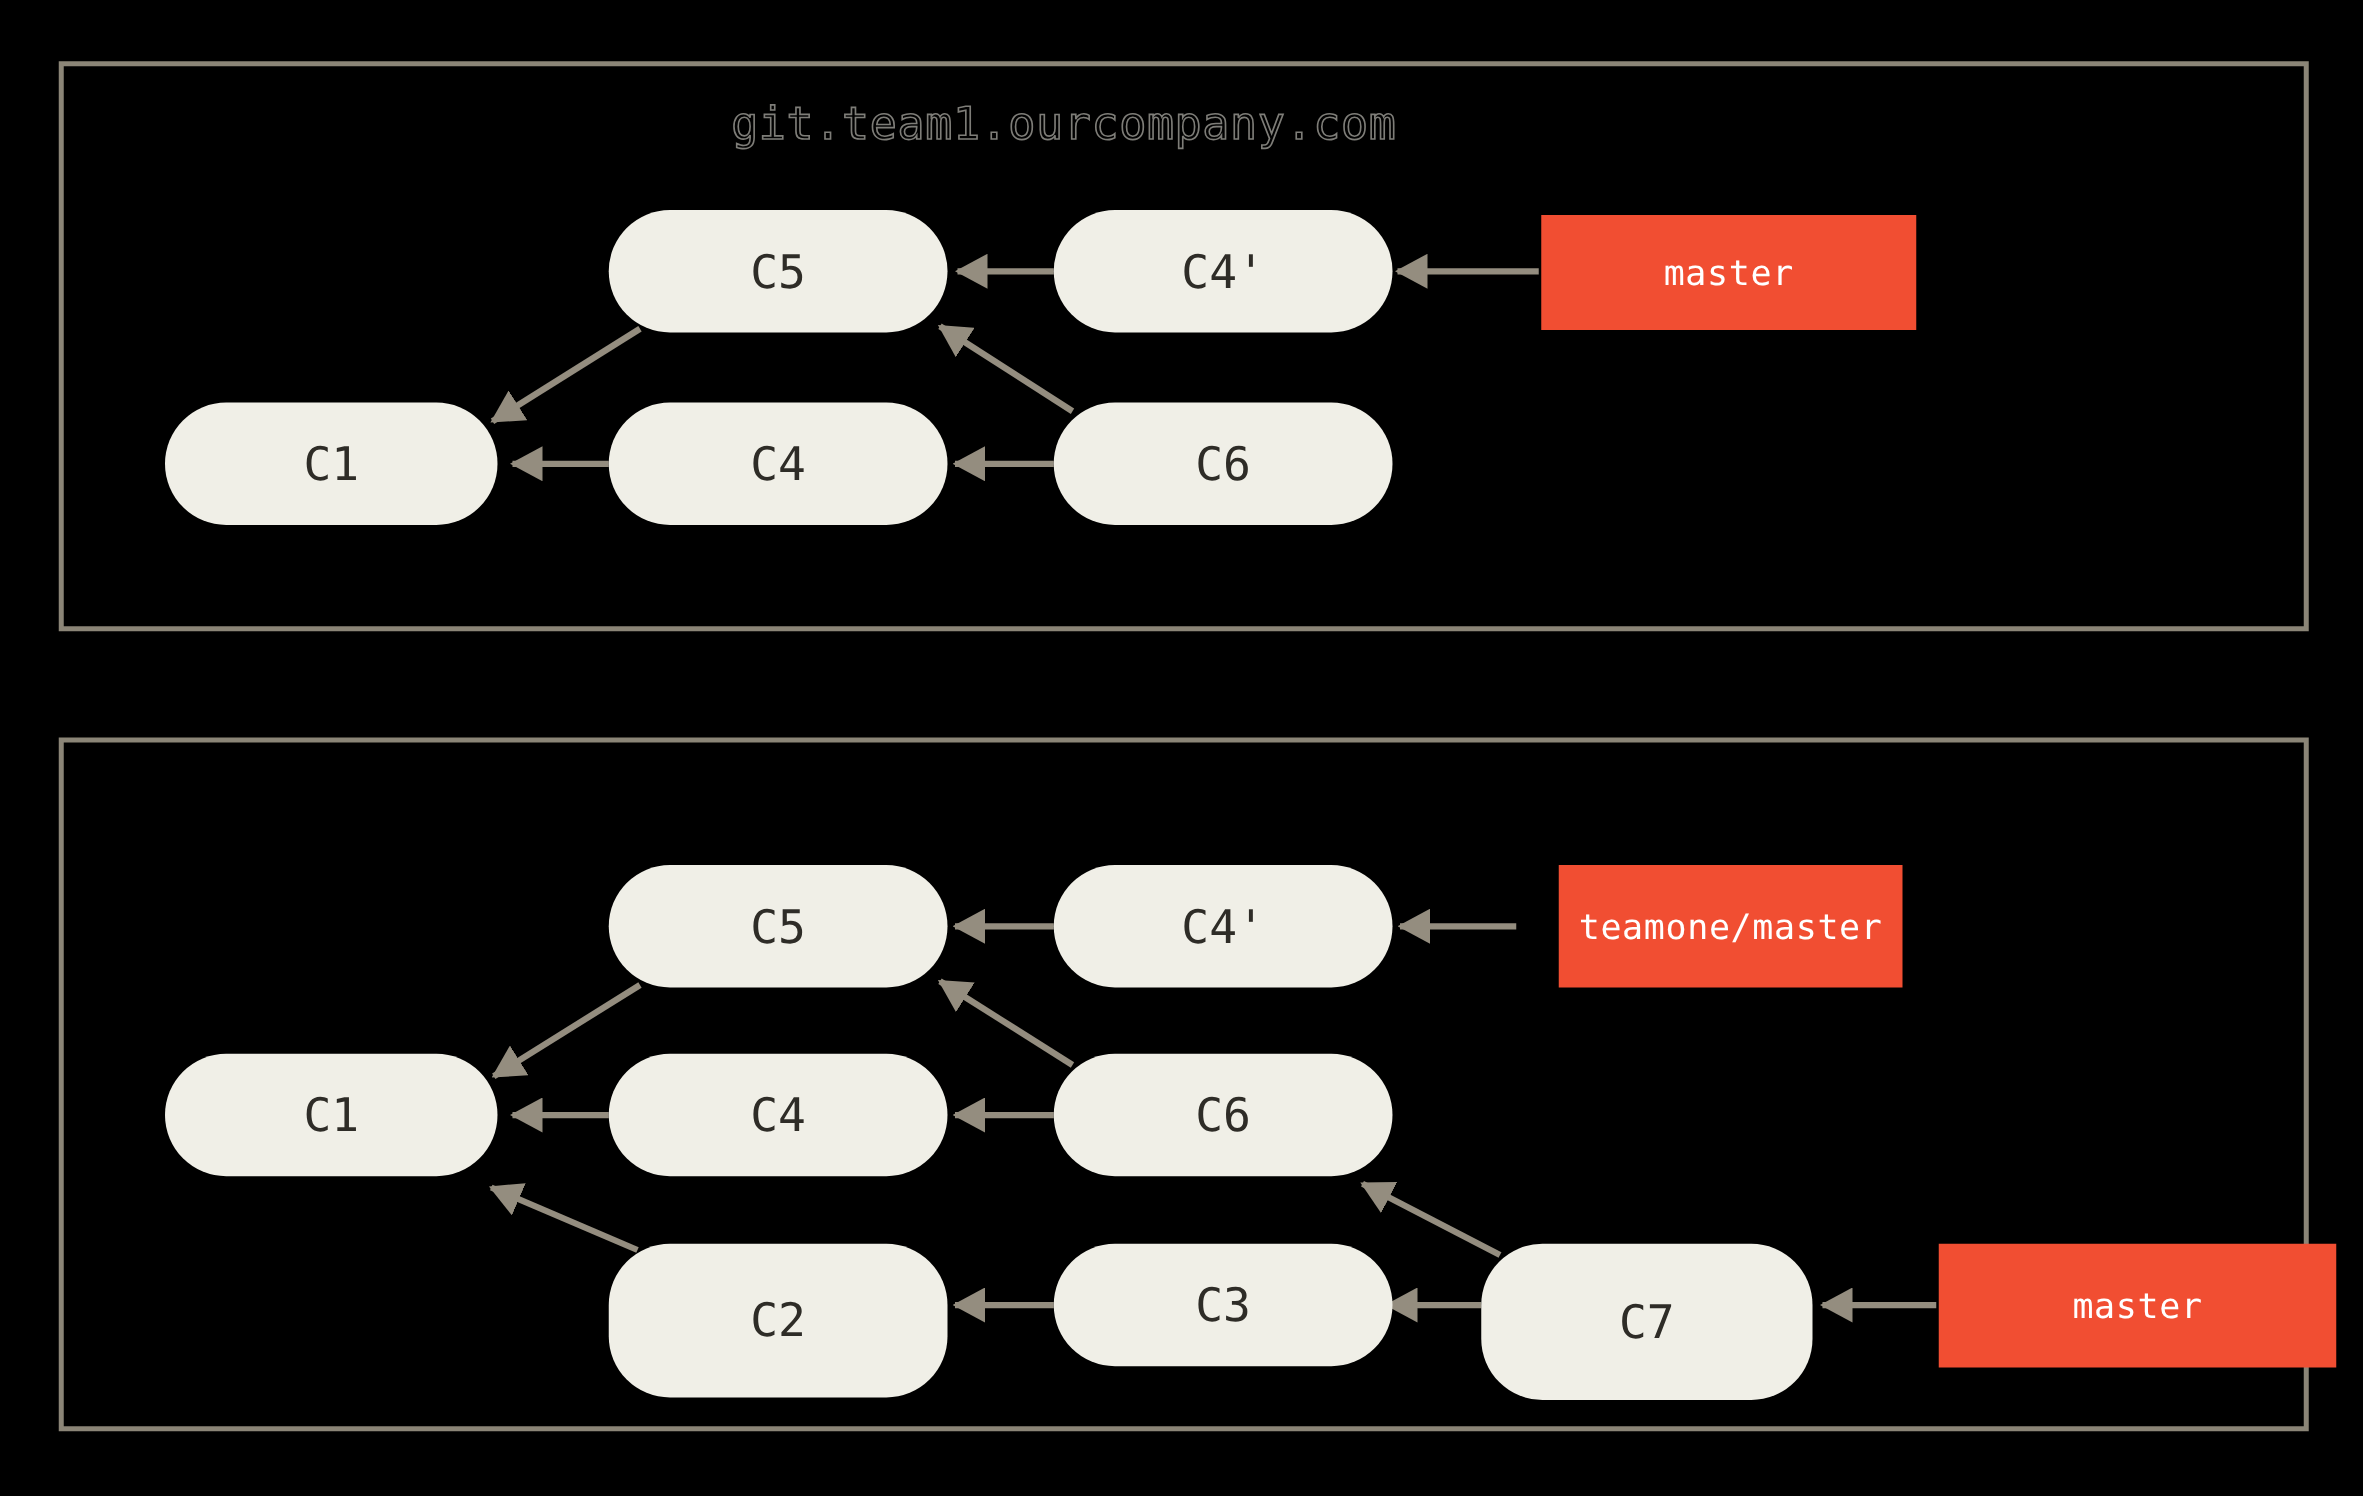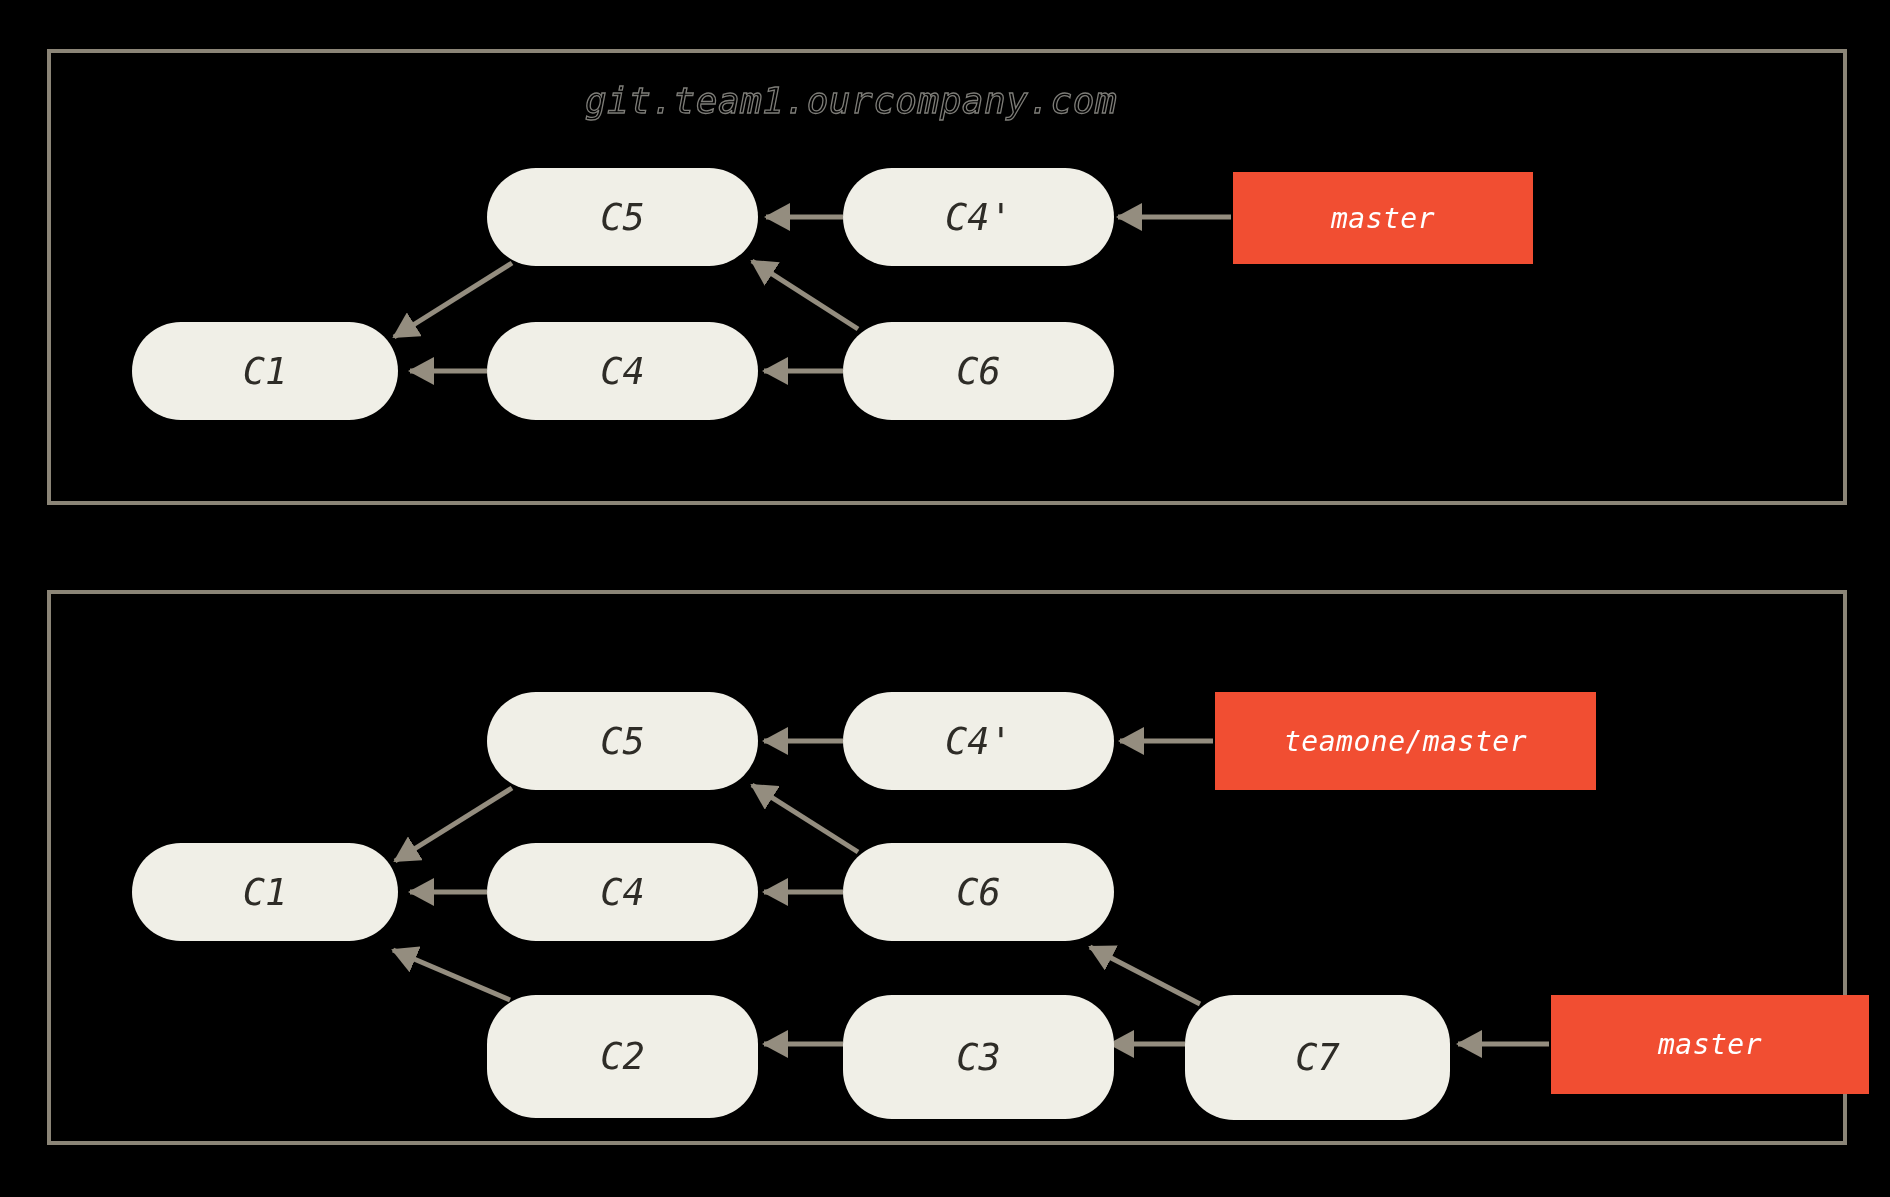--- a/index.html
+++ b/index.html
@@ -24,21 +24,21 @@
     border-radius:49px;font-size:37px;z-index:4;
   }
   .branch{
     position:absolute;display:flex;align-items:center;justify-content:center;
     font-size:28px;z-index:3;letter-spacing:0.5px;
   }
 </style>
 </head>
 <body>
 
-<div id="canvas" style="width: 1890px; height: 1197px; background: rgb(0, 0, 0); font-style: italic;">
+<div id="canvas" style="width: 1890px; height: 1197px; background: rgb(0, 0, 0);">
 
   <div class="panel" id="panel-0" style="left: 47px; top: 49px; width: 1800px; height: 456px; border-color: rgb(139, 133, 119);"></div>
   <div class="panel" id="panel-1" style="left: 47px; top: 590px; width: 1800px; height: 555px; border-color: rgb(139, 133, 119);"></div>
 
   <div class="panel-title" id="title-0" style="left: 851px; top: 100px; color: rgb(0, 0, 0); -webkit-text-stroke: 1.3px rgb(126, 125, 120);">git.team1.ourcompany.com</div>
 
   <svg id="edges" xmlns="http://www.w3.org/2000/svg" width="1890" height="1197" viewBox="0 0 1890 1197">
       <defs>
         <marker id="ah" markerUnits="userSpaceOnUse" markerWidth="26" markerHeight="28" refX="24" refY="14" orient="auto">
           <polygon points="0,0 26,14 0,28" fill="#948d7f"></polygon>
@@ -68,22 +68,22 @@
       <div class="node" style="left: 843px; top: 168px; width: 271px; height: 98px; background: rgb(240, 239, 231); color: rgb(46, 44, 39);">C4'</div>
       <div class="node" style="left: 132px; top: 322px; width: 266px; height: 98px; background: rgb(240, 239, 231); color: rgb(46, 44, 39);">C1</div>
       <div class="node" style="left: 487px; top: 322px; width: 271px; height: 98px; background: rgb(240, 239, 231); color: rgb(46, 44, 39);">C4</div>
       <div class="node" style="left: 843px; top: 322px; width: 271px; height: 98px; background: rgb(240, 239, 231); color: rgb(46, 44, 39);">C6</div>
       <div class="node" style="left: 487px; top: 692px; width: 271px; height: 98px; background: rgb(240, 239, 231); color: rgb(46, 44, 39);">C5</div>
       <div class="node" style="left: 843px; top: 692px; width: 271px; height: 98px; background: rgb(240, 239, 231); color: rgb(46, 44, 39);">C4'</div>
       <div class="node" style="left: 132px; top: 843px; width: 266px; height: 98px; background: rgb(240, 239, 231); color: rgb(46, 44, 39);">C1</div>
       <div class="node" style="left: 487px; top: 843px; width: 271px; height: 98px; background: rgb(240, 239, 231); color: rgb(46, 44, 39);">C4</div>
       <div class="node" style="left: 843px; top: 843px; width: 271px; height: 98px; background: rgb(240, 239, 231); color: rgb(46, 44, 39);">C6</div>
       <div class="node" style="left: 487px; top: 995px; width: 271px; height: 123px; background: rgb(240, 239, 231); color: rgb(46, 44, 39);">C2</div>
-      <div class="node" style="left: 843px; top: 995px; width: 271px; height: 124px; background: rgb(240, 239, 231); color: rgb(46, 44, 39);">C3</div>
+      <div class="node" style="left: 843px; top: 995px; width: 271px; height: 98px; background: rgb(240, 239, 231); color: rgb(46, 44, 39);">C3</div>
       <div class="node" style="left: 1185px; top: 995px; width: 265px; height: 125px; background: rgb(240, 239, 231); color: rgb(46, 44, 39);">C7</div>
     </div>
   <div id="branches-layer">
       <div class="branch" style="left: 1233px; top: 172px; width: 300px; height: 92px; background: rgb(241, 78, 50); color: rgb(255, 255, 255);">master</div>
-      <div class="branch" style="left: 1215px; top: 692px; width: 381px; height: 98px; background: rgb(241, 78, 50); color: rgb(255, 255, 255);">teamone/master</div>
+      <div class="branch" style="left: 1247px; top: 692px; width: 275px; height: 98px; background: rgb(241, 78, 50); color: rgb(255, 255, 255);">teamone/master</div>
       <div class="branch" style="left: 1551px; top: 995px; width: 318px; height: 99px; background: rgb(241, 78, 50); color: rgb(255, 255, 255);">master</div>
     </div>
 
 </div>
 
 </body></html>

